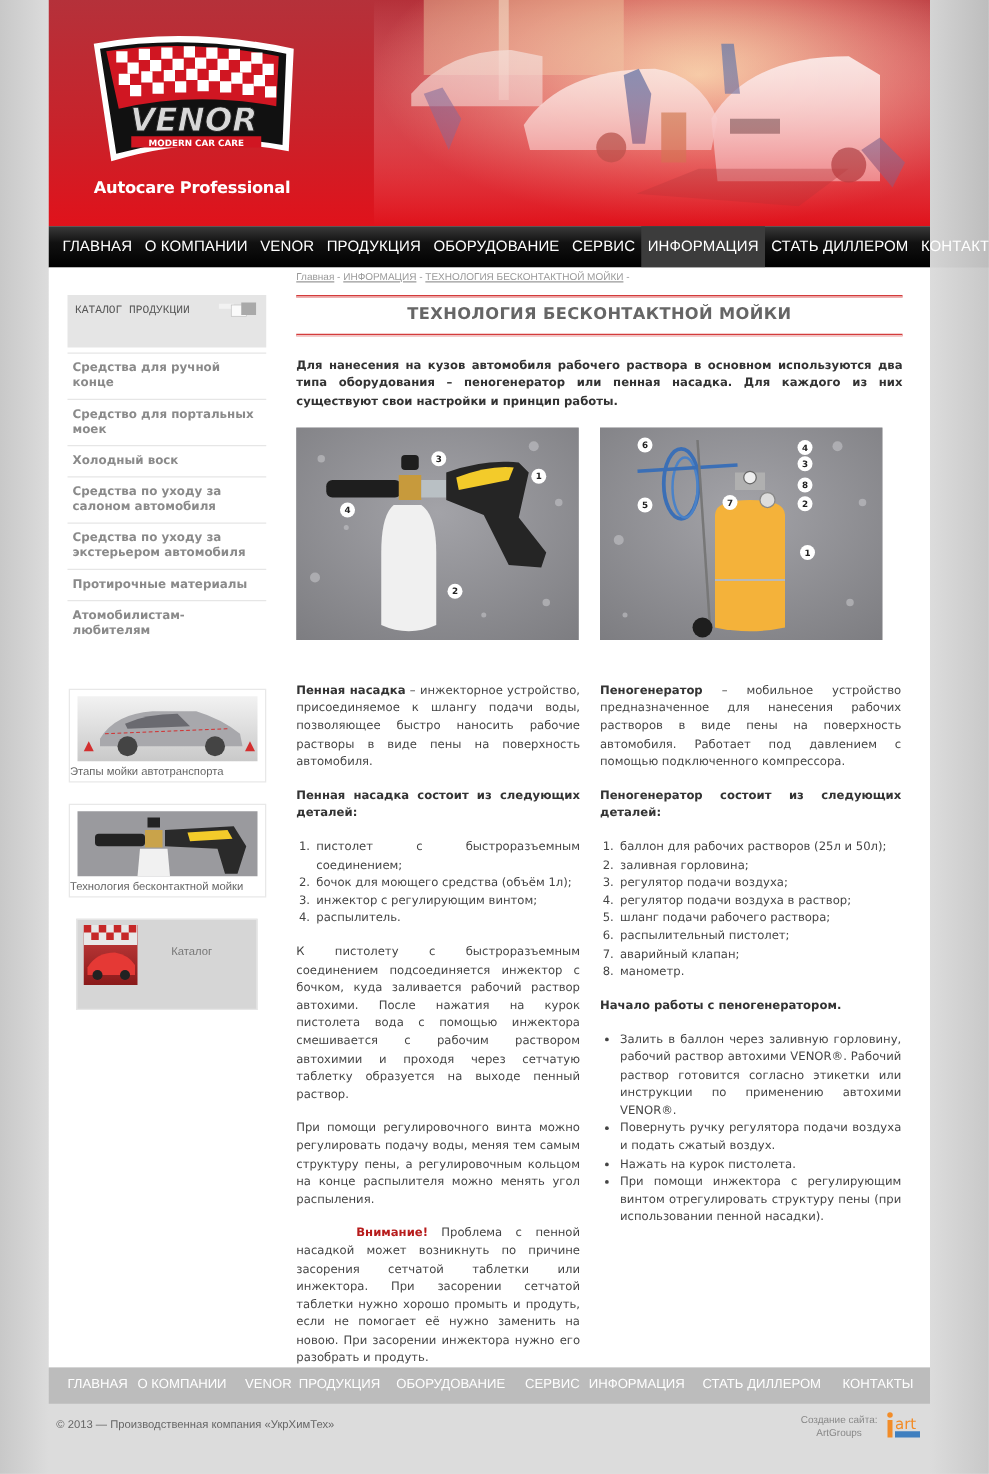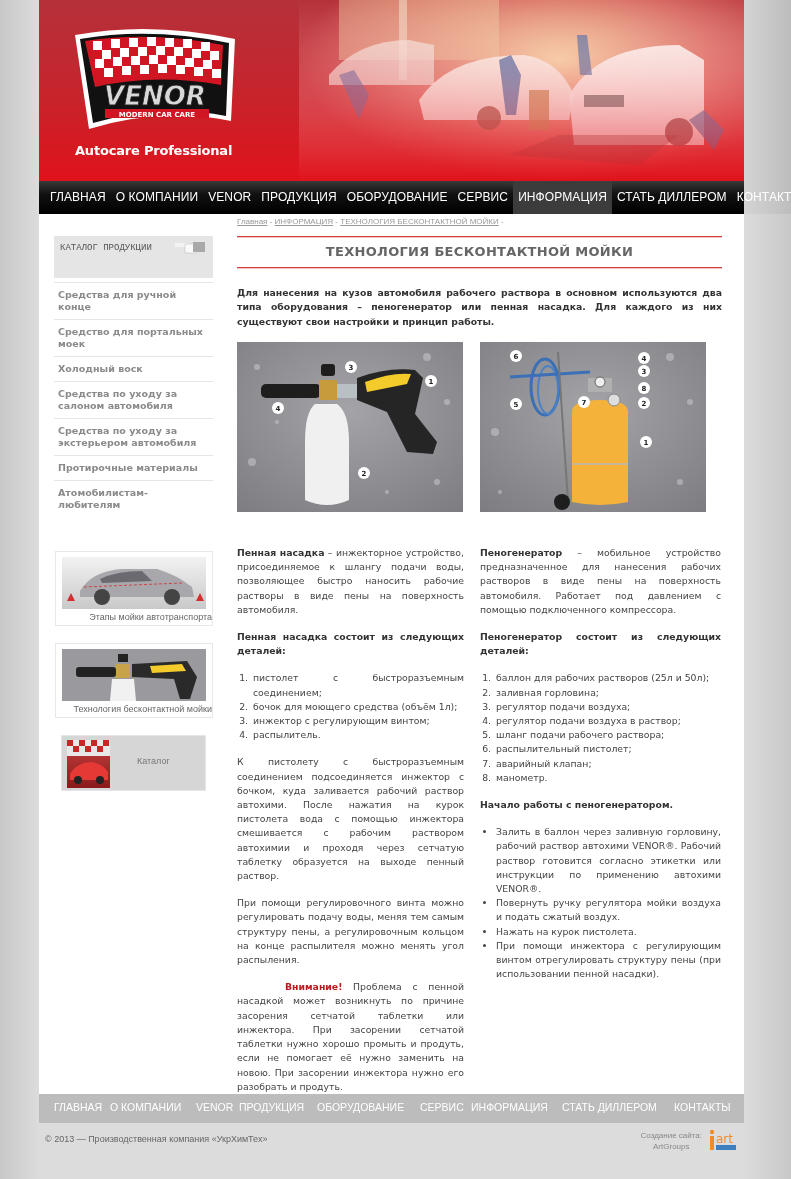--- a/index.html
+++ b/index.html
@@ -64,23 +64,23 @@
   .cat-list { list-style: none; border-top: 1px solid #e6e6e6; margin-top: 4px; }
   .cat-list li {
     border-bottom: 1px solid #e6e6e6; padding: 6px 4px 6px 4px;
     font-size: 9.5px; font-weight: bold; color: #8a8a8a; line-height: 12px;
   }
   .cat-list li a { color: #8a8a8a; text-decoration: none; }
   .banner {
     position: absolute; left: 16px; width: 158px; border: 1px solid #e8e8e8; background: #fff;
   }
   .banner .img { margin: 5px 6px 0 6px; height: 52px; background: #eee; position: relative; overflow: hidden; }
-  .banner .cap { font-size: 9px; color: #666; text-align: right; padding: 3px 0 3px 0; font-family: "Liberation Sans", sans-serif; }
+  .banner .cap { font-size: 9px; color: #666; text-align: left; padding: 3px 0 3px 0; font-family: "Liberation Sans", sans-serif; }
   .banner-catalog {
-    position: absolute; left: 22px; top: 521px; width: 145px; height: 56px;
+    position: absolute; left: 22px; top: 521px; width: 145px; height: 73px;
     background: #d6d6d6; border: 1px solid #e6e6e6;
   }
   .banner-catalog .thumb { position: absolute; left: 5px; top: 4px; width: 43px; height: 48px; background: linear-gradient(#c94040, #8a1a1a); overflow: hidden; }
   .banner-catalog .lbl { position: absolute; left: 75px; top: 20px; font-size: 9px; color: #777; font-family: "Liberation Sans", sans-serif; }
   
   .main { position: absolute; left: 198px; top: 0; width: 485px; }
   .breadcrumb { position: absolute; left: 0; top: 3px; font-size: 8px; color: #999; font-family: "Liberation Sans", sans-serif; white-space: nowrap; }
   .breadcrumb a { color: #999; text-decoration: underline; }
   .rule { position: absolute; left: 0; width: 485px; height: 2px; background: #d43c3c; border-bottom: 1px solid #f2c5c5; }
   .page-title {
@@ -394,21 +394,21 @@
           <li>регулятор подачи воздуха;</li>
           <li>регулятор подачи воздуха в раствор;</li>
           <li>шланг подачи рабочего раствора;</li>
           <li>распылительный пистолет;</li>
           <li>аварийный клапан;</li>
           <li>манометр.</li>
         </ol>
         <p><b>Начало работы с пеногенератором.</b></p>
         <ul>
           <li>Залить в баллон через заливную горловину, рабочий раствор автохими VENOR®. Рабочий раствор готовится согласно этикетки или инструкции по применению автохими VENOR®.</li>
-          <li>Повернуть ручку регулятора мойки воздуха и подать сжатый воздух.</li>
+          <li>Повернуть ручку регулятора подачи воздуха и подать сжатый воздух.</li>
           <li>Нажать на курок пистолета.</li>
           <li>При помощи инжектора с регулирующим винтом отрегулировать структуру пены (при использовании пенной насадки).</li>
         </ul>
       </div>
     </main>
   </div>
 
   <nav class="footnav">
     <a href="#" style="left:15px">ГЛАВНАЯ</a>
     <a href="#" style="left:71px">О КОМПАНИИ</a>

